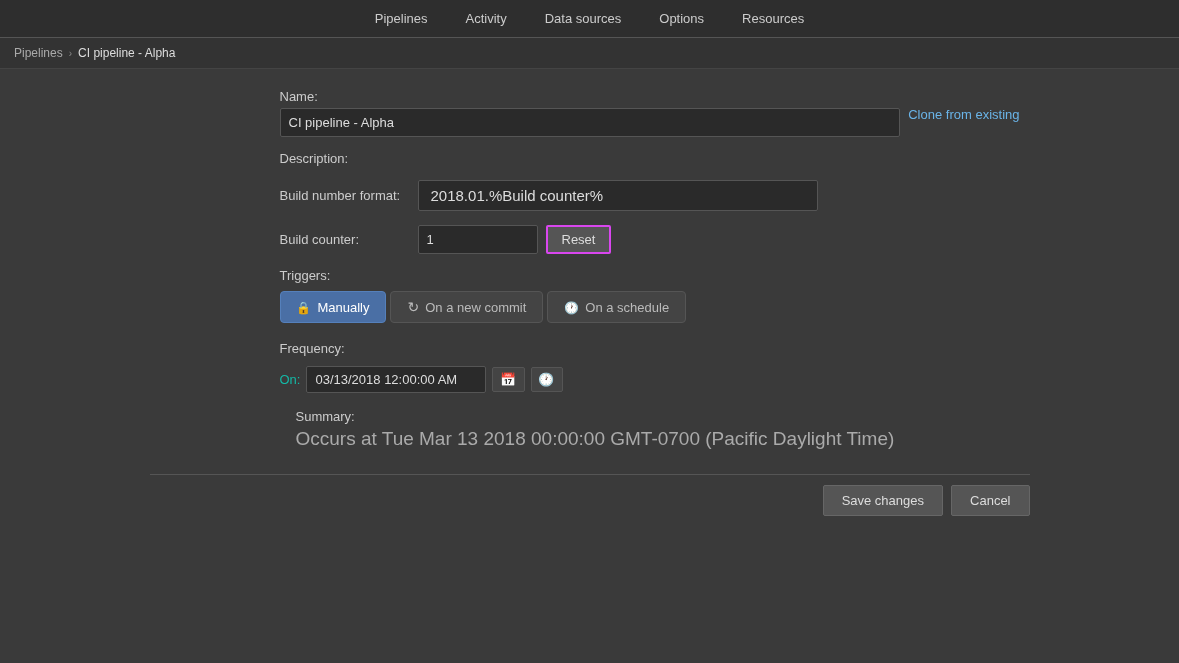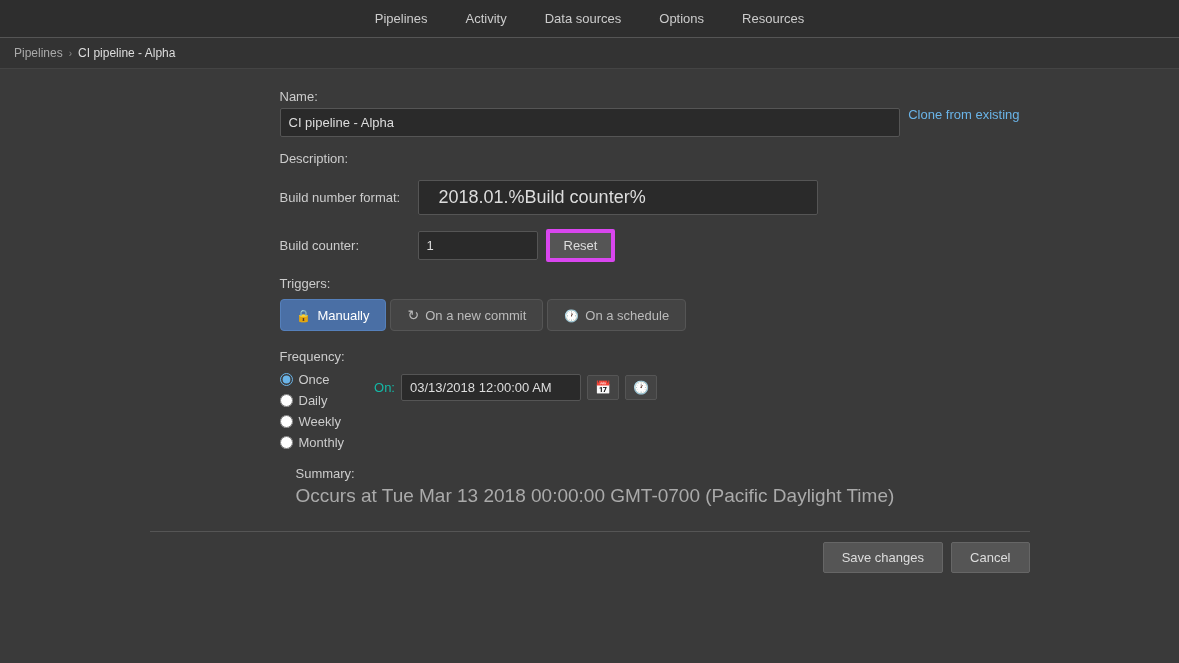--- a/index.html
+++ b/index.html
@@ -102,40 +102,40 @@
     }
     .form-row .form-label {
       min-width: 130px;
       margin-bottom: 0;
     }
     .form-row .form-input-short {
       width: 400px;
       background-color: #2a2a2a;
       border: 1px solid #555;
       color: #ddd;
-      padding: 6px 20px;
-      font-size: 18px;
+      padding: 6px 12px;
+      font-size: 15px;
       border-radius: 2px;
       outline: none;
     }
     .form-row .form-input-tiny {
       width: 120px;
       background-color: #2a2a2a;
       border: 1px solid #555;
       color: #ddd;
       padding: 6px 8px;
       font-size: 13px;
       border-radius: 2px;
       outline: none;
     }
 
     .btn-reset {
       background-color: #555;
       color: #ddd;
-      border: 4px solid #d946ef;
+      border: 2px solid #d946ef;
       padding: 5px 14px;
       font-size: 13px;
       cursor: pointer;
       border-radius: 2px;
     }
 
     
     .triggers-label {
       display: block;
       margin-bottom: 8px;
@@ -337,38 +337,20 @@
           <button class="trigger-btn inactive">
             <span class="icon-clock"></span>
             <span>On a schedule</span>
           </button>
         </div>
       </div>
 
       <div class="frequency-section">
         <span class="frequency-label">Frequency:</span>
         <div class="frequency-row">
-          <div class="radio-group">
-            <label class="radio-option">
-              <input type="radio" name="frequency" checked="" style="">
-              <span>Once</span>
-            </label>
-            <label class="radio-option">
-              <input type="radio" name="frequency" style="">
-              <span>Daily</span>
-            </label>
-            <label class="radio-option">
-              <input type="radio" name="frequency" style="">
-              <span>Weekly</span>
-            </label>
-            <label class="radio-option">
-              <input type="radio" name="frequency" style="">
-              <span>Monthly</span>
-            </label>
-          </div>
 
           <div class="on-row">
             <span class="on-label">On:</span>
             <input type="text" class="datetime-input" value="03/13/2018 12:00:00 AM" style="">
             <button class="icon-btn">
               <span>📅</span>
             </button>
             <button class="icon-btn">
               <span>🕐</span>
             </button>

